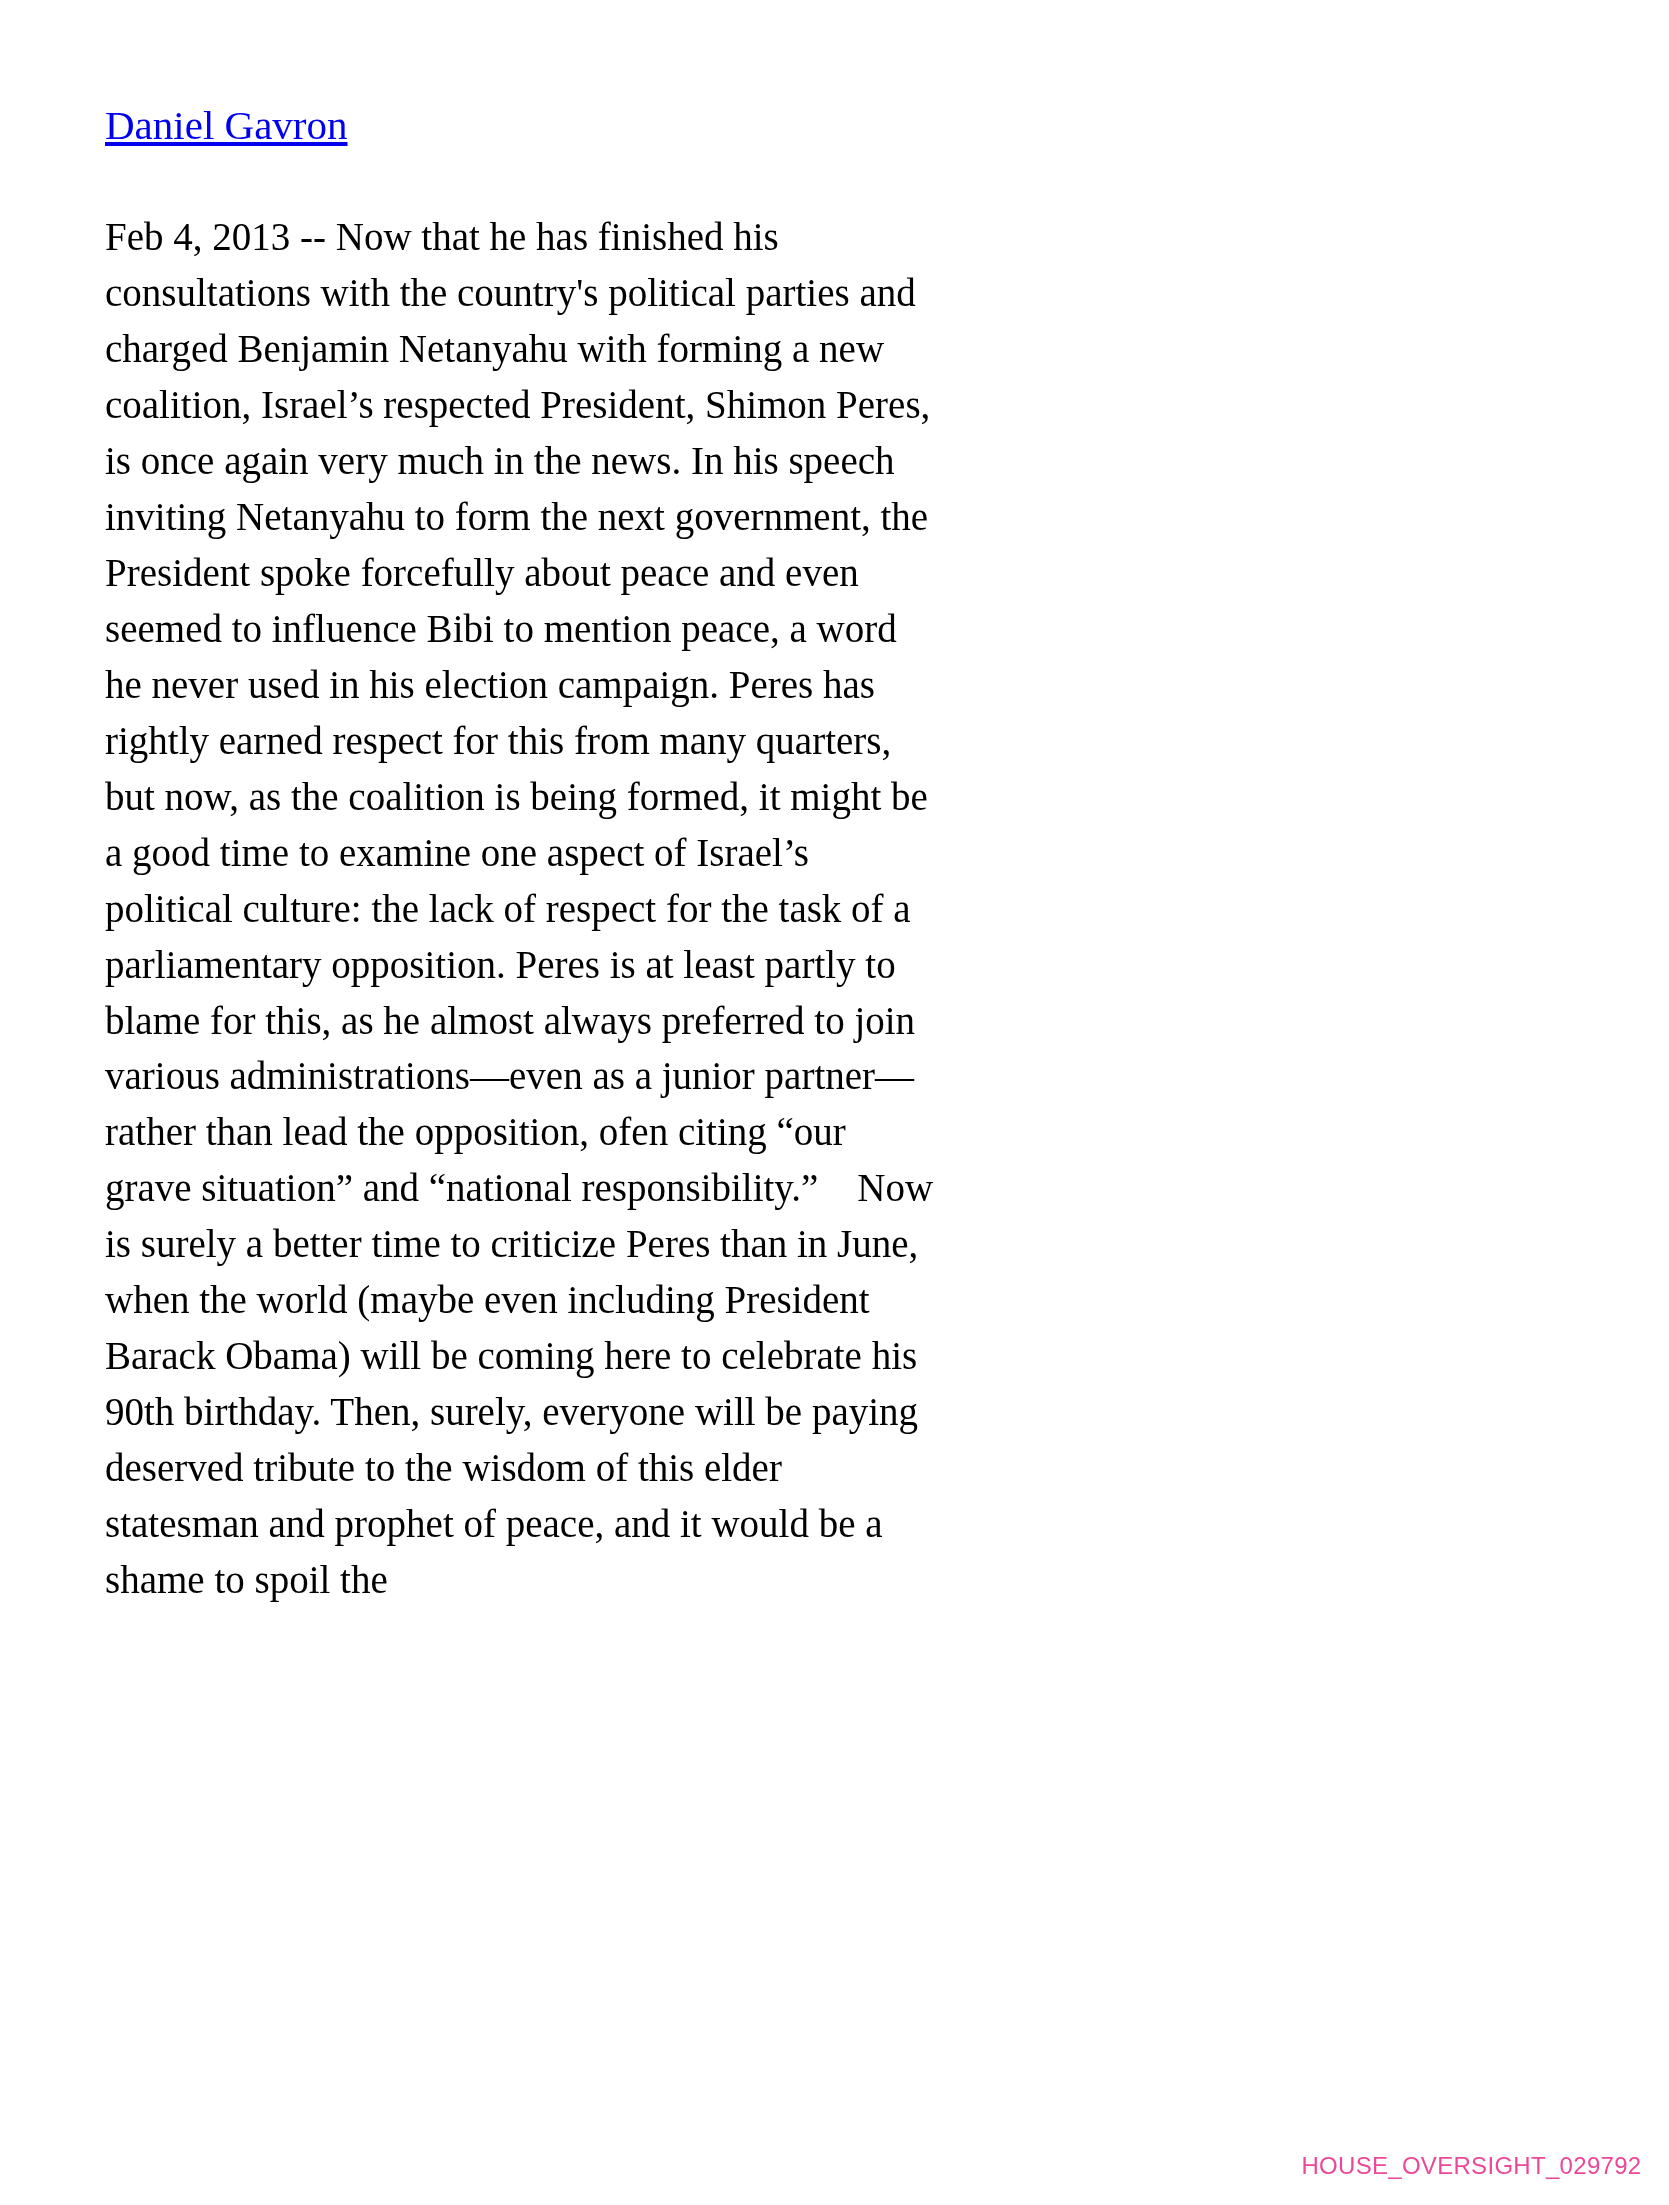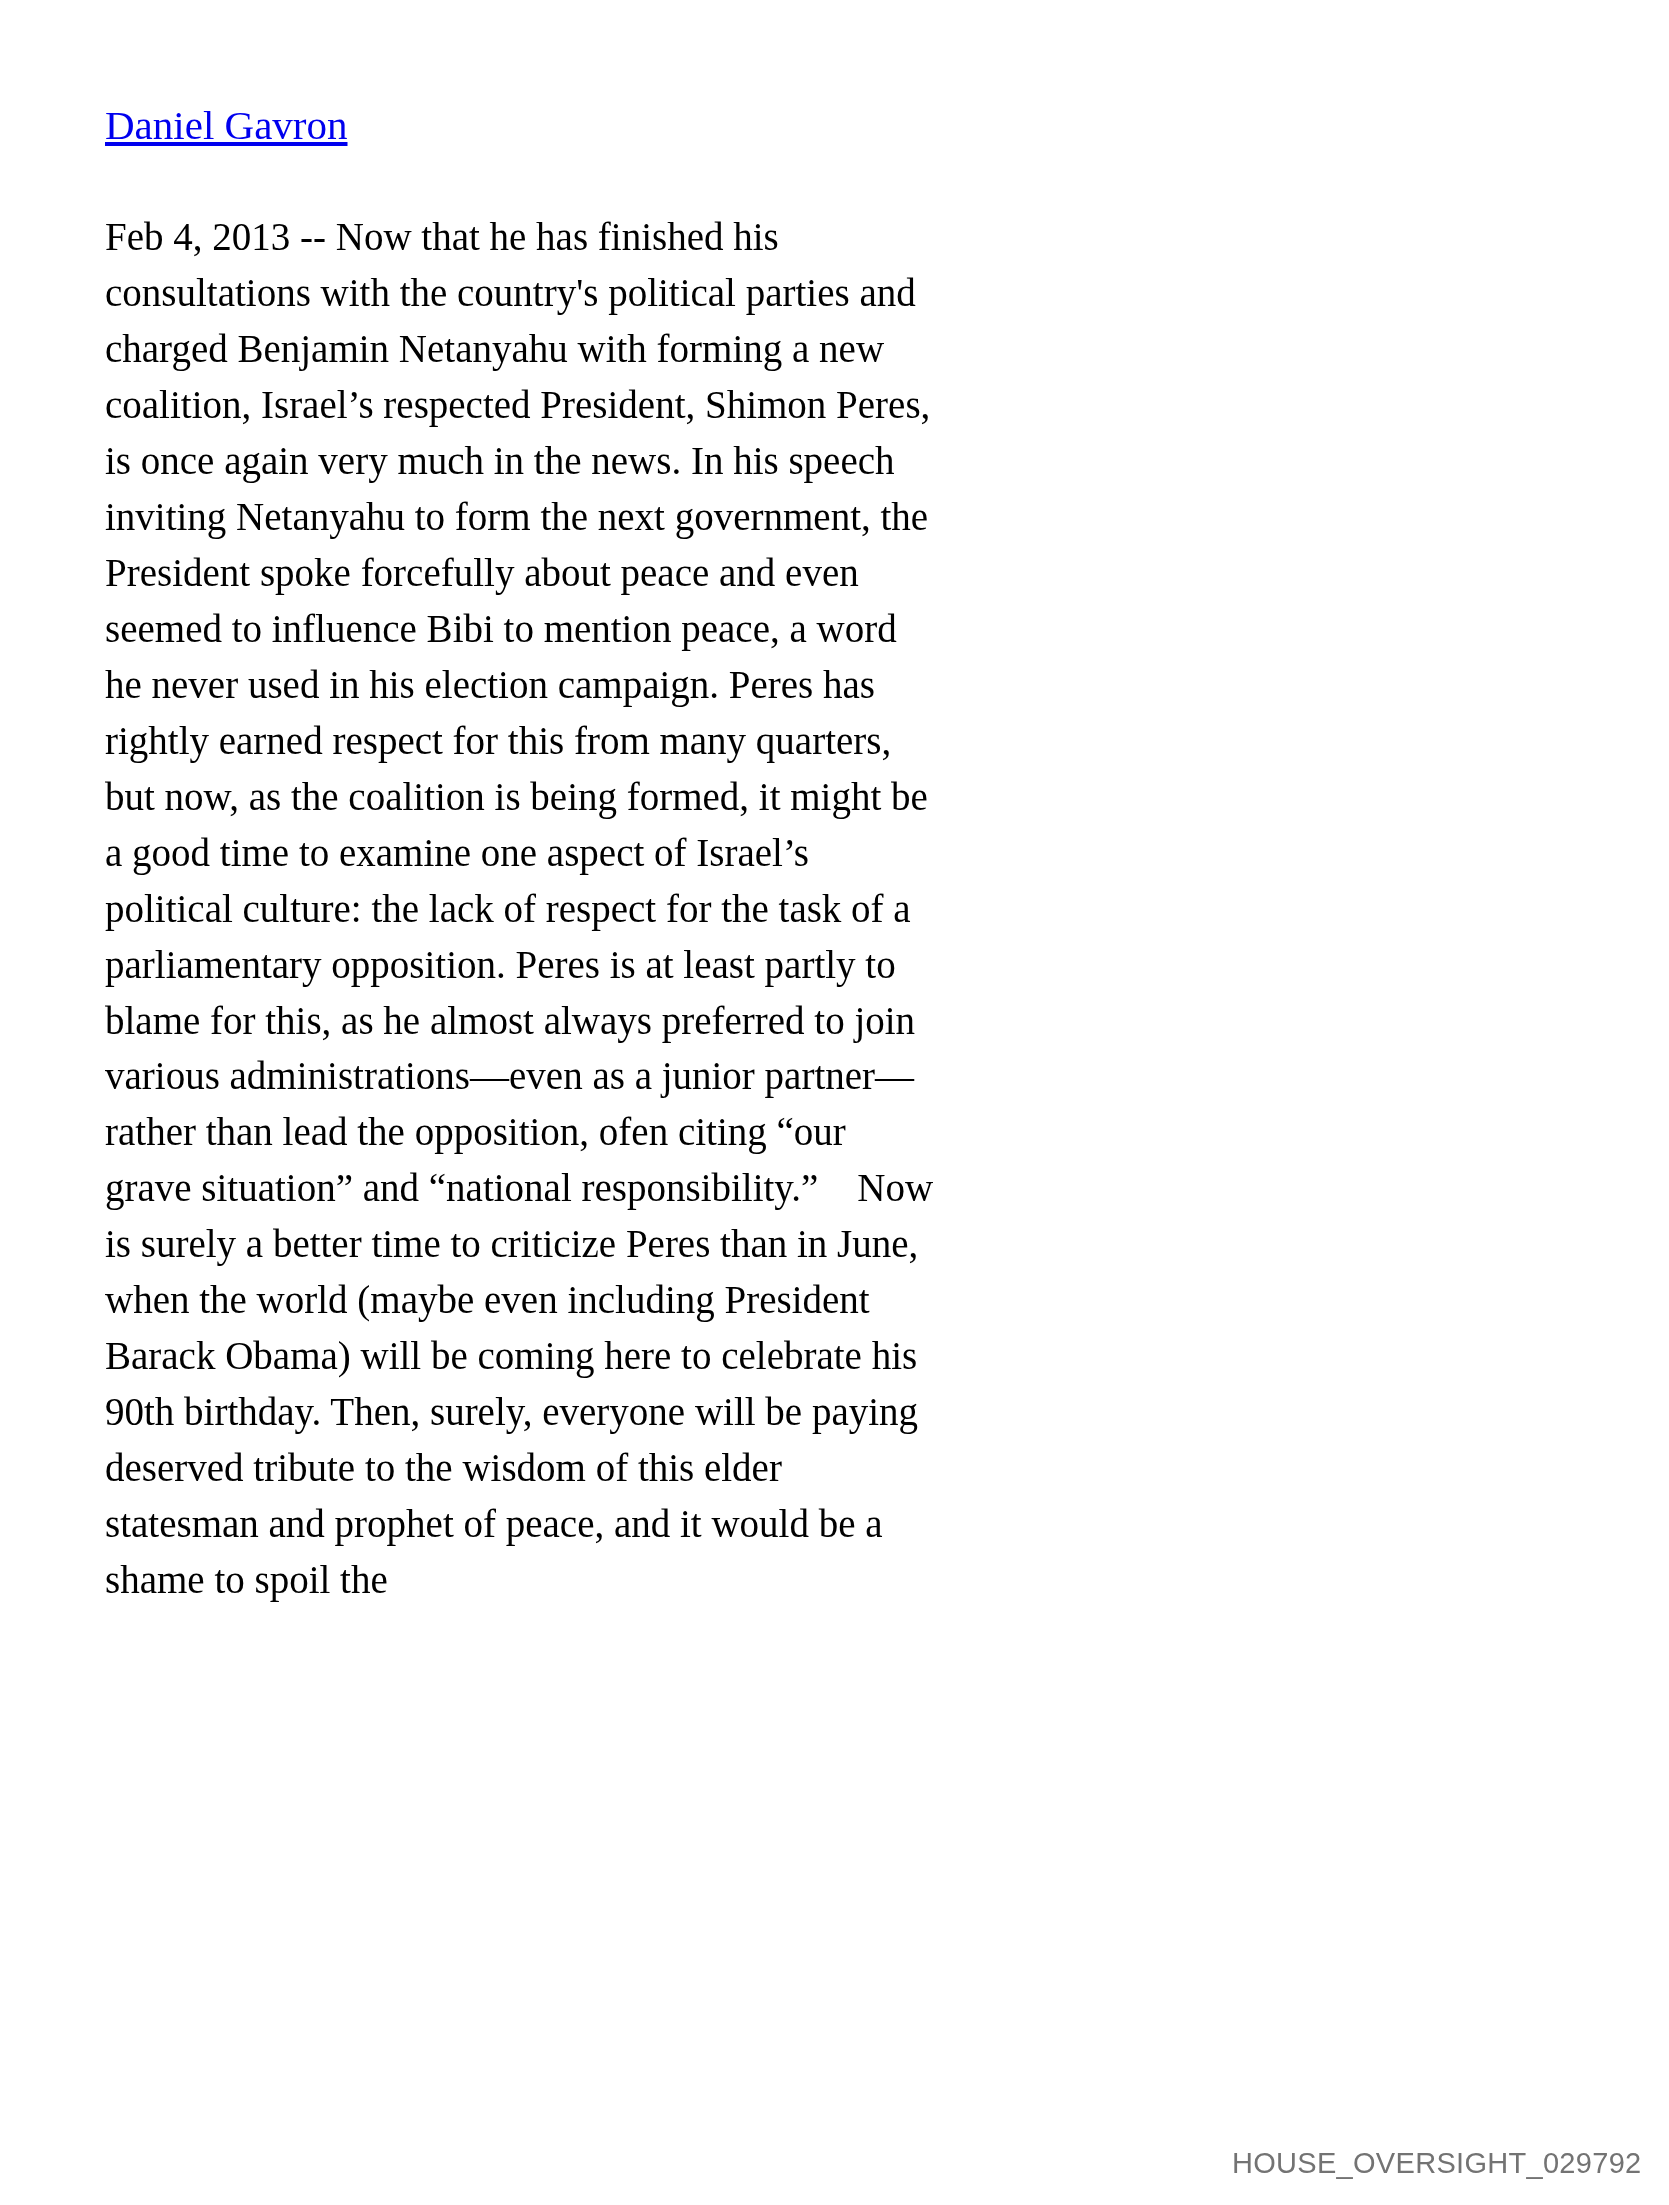--- a/index.html
+++ b/index.html
@@ -44,22 +44,22 @@
     color: #000000;
     white-space: pre-wrap;
     word-wrap: break-word;
   }
 
   .bates-number {
     position: absolute;
     right: 27.5px;
     bottom: 25px;
     font-family: "Liberation Sans", sans-serif;
-    font-size: 29px;
-    color: #737373;
+    font-size: 24px;
+    color: #ec4899;
     letter-spacing: 0.3px;
   }
 </style>
 </head>
 <body>
 
 <div class="page">
 
   <div class="content">
 

